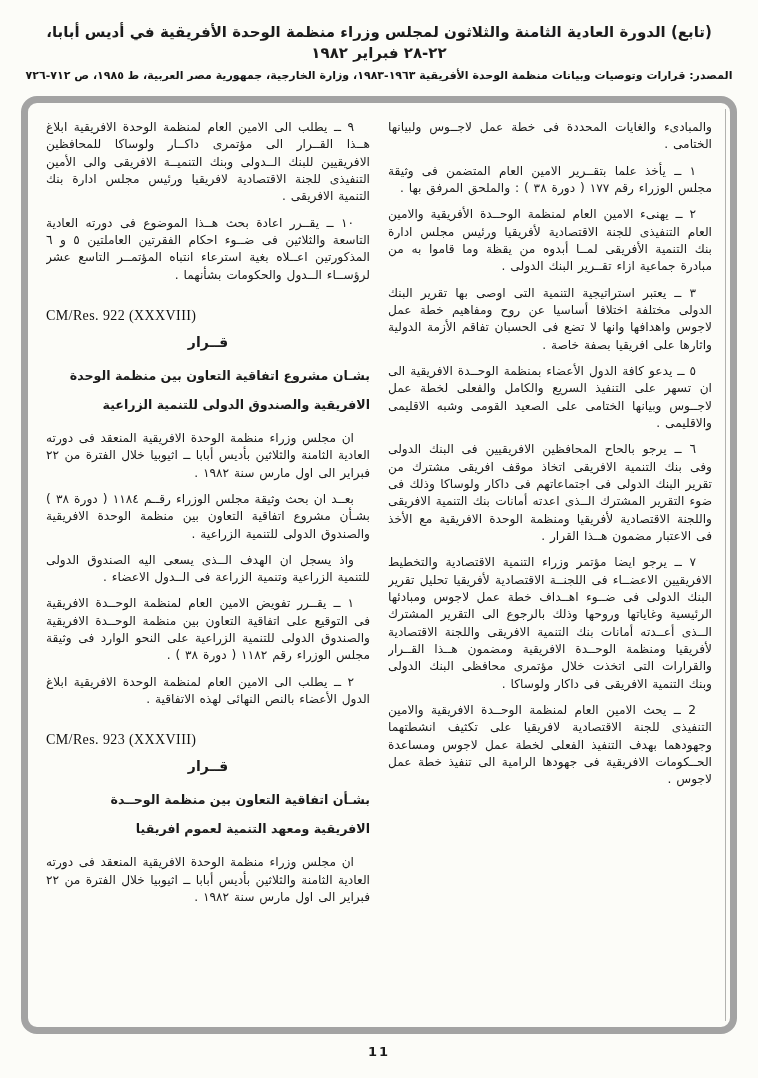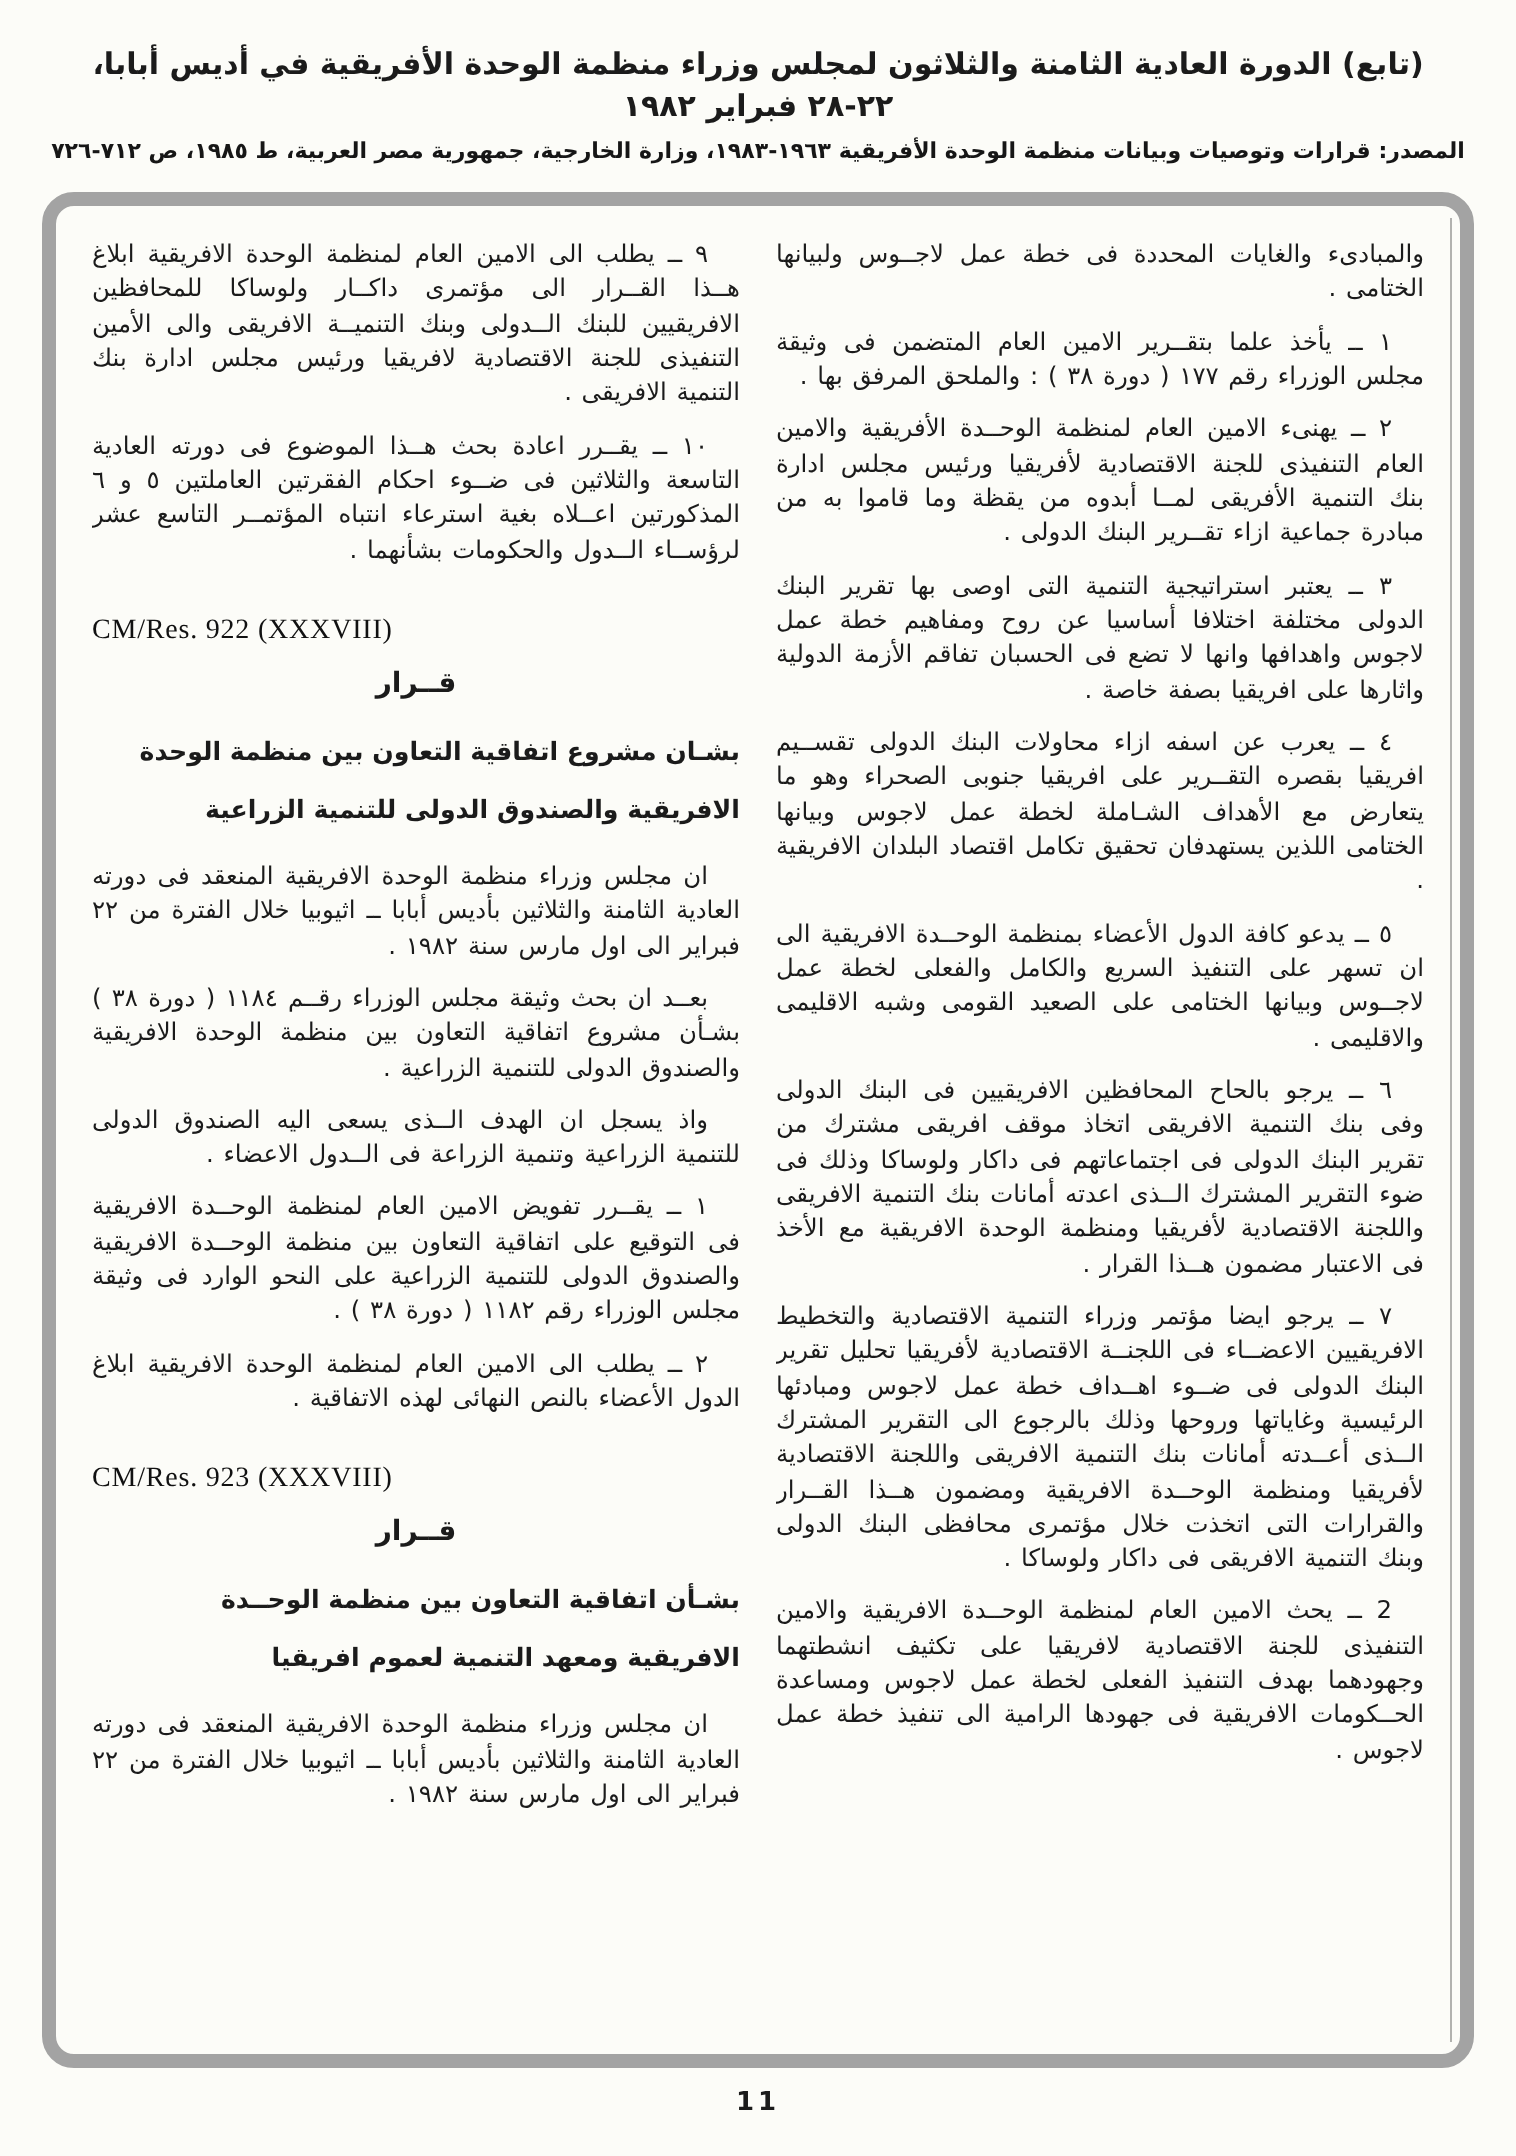--- a/index.html
+++ b/index.html
@@ -99,21 +99,20 @@
           <h3 class="res-title">قــرار</h3>
           <h4 class="res-subject">بشـأن اتفاقية التعاون بين منظمة الوحــدة
 الافريقية ومعهد التنمية لعموم افريقيا</h4>
           <p class="para">ان مجلس وزراء منظمة الوحدة الافريقية المنعقد فى دورته العادية الثامنة والثلاثين بأديس أبابا ــ اثيوبيا خلال الفترة من ٢٢ فبراير الى اول مارس سنة ١٩٨٢ .</p>
         </section>
       <section class="col">
           <p class="para no-indent">والمبادىء والغايات المحددة فى خطة عمل لاجــوس ولبيانها الختامى .</p>
           <p class="para">١ ــ يأخذ علما بتقــرير الامين العام المتضمن فى وثيقة مجلس الوزراء رقم ١٧٧ ( دورة ٣٨ ) : والملحق المرفق بها .</p>
           <p class="para">٢ ــ يهنىء الامين العام لمنظمة الوحــدة الأفريقية والامين العام التنفيذى للجنة الاقتصادية لأفريقيا ورئيس مجلس ادارة بنك التنمية الأفريقى لمــا أبدوه من يقظة وما قاموا به من مبادرة جماعية ازاء تقــرير البنك الدولى .</p>
           <p class="para">٣ ــ يعتبر استراتيجية التنمية التى اوصى بها تقرير البنك الدولى مختلفة اختلافا أساسيا عن روح ومفاهيم خطة عمل لاجوس واهدافها وانها لا تضع فى الحسبان تفاقم الأزمة الدولية واثارها على افريقيا بصفة خاصة .</p>
-          <p class="para">٤ ــ يعرب عن اسفه ازاء محاولات البنك الدولى تقســيم افريقيا بقصره التقــرير على افريقيا جنوبى الصحراء وهو ما يتعارض مع الأهداف الشـاملة لخطة عمل لاجوس وبيانها الختامى اللذين يستهدفان تحقيق تكامل اقتصاد البلدان الافريقية .</p>
           <p class="para">٥ ــ يدعو كافة الدول الأعضاء بمنظمة الوحــدة الافريقية الى ان تسهر على التنفيذ السريع والكامل والفعلى لخطة عمل لاجــوس وبيانها الختامى على الصعيد القومى وشبه الاقليمى والاقليمى .</p>
           <p class="para">٦ ــ يرجو بالحاح المحافظين الافريقيين فى البنك الدولى وفى بنك التنمية الافريقى اتخاذ موقف افريقى مشترك من تقرير البنك الدولى فى اجتماعاتهم فى داكار ولوساكا وذلك فى ضوء التقرير المشترك الــذى اعدته أمانات بنك التنمية الافريقى واللجنة الاقتصادية لأفريقيا ومنظمة الوحدة الافريقية مع الأخذ فى الاعتبار مضمون هــذا القرار .</p>
           <p class="para">٧ ــ يرجو ايضا مؤتمر وزراء التنمية الاقتصادية والتخطيط الافريقيين الاعضــاء فى اللجنــة الاقتصادية لأفريقيا تحليل تقرير البنك الدولى فى ضــوء اهــداف خطة عمل لاجوس ومبادئها الرئيسية وغاياتها وروحها وذلك بالرجوع الى التقرير المشترك الــذى أعــدته أمانات بنك التنمية الافريقى واللجنة الاقتصادية لأفريقيا ومنظمة الوحــدة الافريقية ومضمون هــذا القــرار والقرارات التى اتخذت خلال مؤتمرى محافظى البنك الدولى وبنك التنمية الافريقى فى داكار ولوساكا .</p>
           <p class="para">2 ــ يحث الامين العام لمنظمة الوحــدة الافريقية والامين التنفيذى للجنة الاقتصادية لافريقيا على تكثيف انشطتهما وجهودهما بهدف التنفيذ الفعلى لخطة عمل لاجوس ومساعدة الحــكومات الافريقية فى جهودها الرامية الى تنفيذ خطة عمل لاجوس .</p>
         </section>
     </div>
   </div>
 
   <footer class="page-footer">
     <div class="page-number">11</div>

